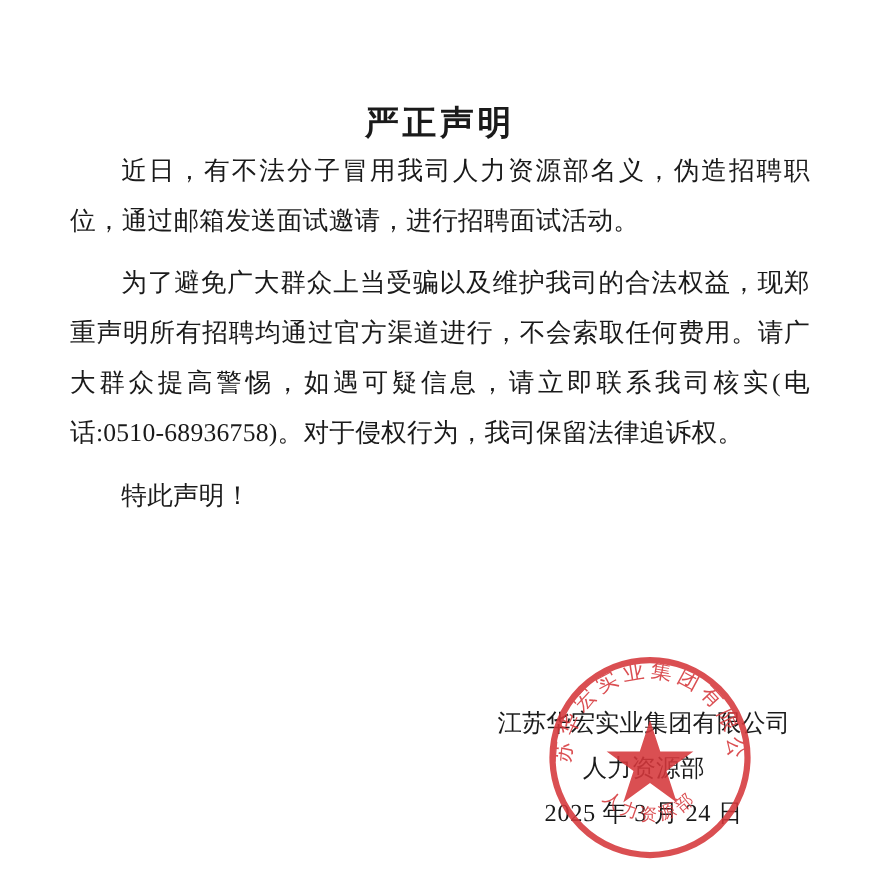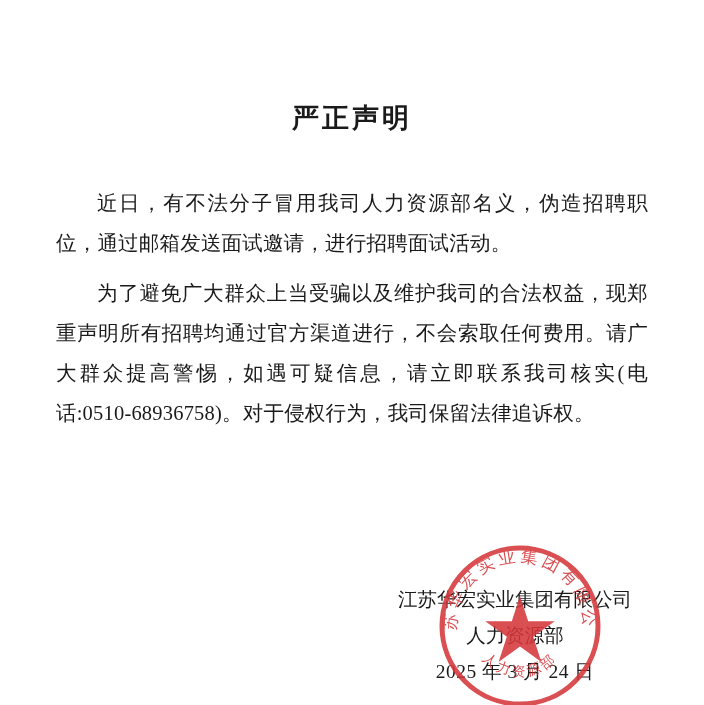--- a/index.html
+++ b/index.html
@@ -19,26 +19,25 @@
     width: 704px;
     height: 705px;
     box-sizing: border-box;
     padding: 0 56px;
   }
   .doc-title {
     text-align: center;
     font-size: 27px;
     font-weight: bold;
     letter-spacing: 3px;
-    margin-top: 100px;
+    margin-top: 80px;
     margin-bottom: 0;
     line-height: 1.4;
   }
   .body-block {
-    margin-top: 46px;
   }
   .para {
     font-size: 20.5px;
     line-height: 1.95;
     text-align: justify;
     text-justify: inter-ideograph;
     text-indent: 2em;
     margin: 0 0 10px 0;
     letter-spacing: 0.2px;
   }
@@ -79,20 +78,21 @@
 </head>
 <body>
 
 <div class="page">
 
   <h1 class="doc-title">严正声明</h1>
 
   <div class="body-block">
     <p class="para">近日，有不法分子冒用我司人力资源部名义，伪造招聘职位，通过邮箱发送面试邀请，进行招聘面试活动。</p>
     <p class="para">为了避免广大群众上当受骗以及维护我司的合法权益，现郑重声明所有招聘均通过官方渠道进行，不会索取任何费用。请广大群众提高警惕，如遇可疑信息，请立即联系我司核实(电话:0510-68936758)。对于侵权行为，我司保留法律追诉权。</p>
+    <p class="para last-short">特此声明！</p>
   </div>
 
   <div class="signature">
     <div class="sig-line">江苏华宏实业集团有限公司</div>
     <div class="sig-line">人力资源部</div>
     <div class="sig-date">2025 年 3 月 24 日</div>
   </div>
 
   <div class="seal">
     <svg width="172" height="172" viewBox="0 0 172 172" xmlns="http://www.w3.org/2000/svg">

